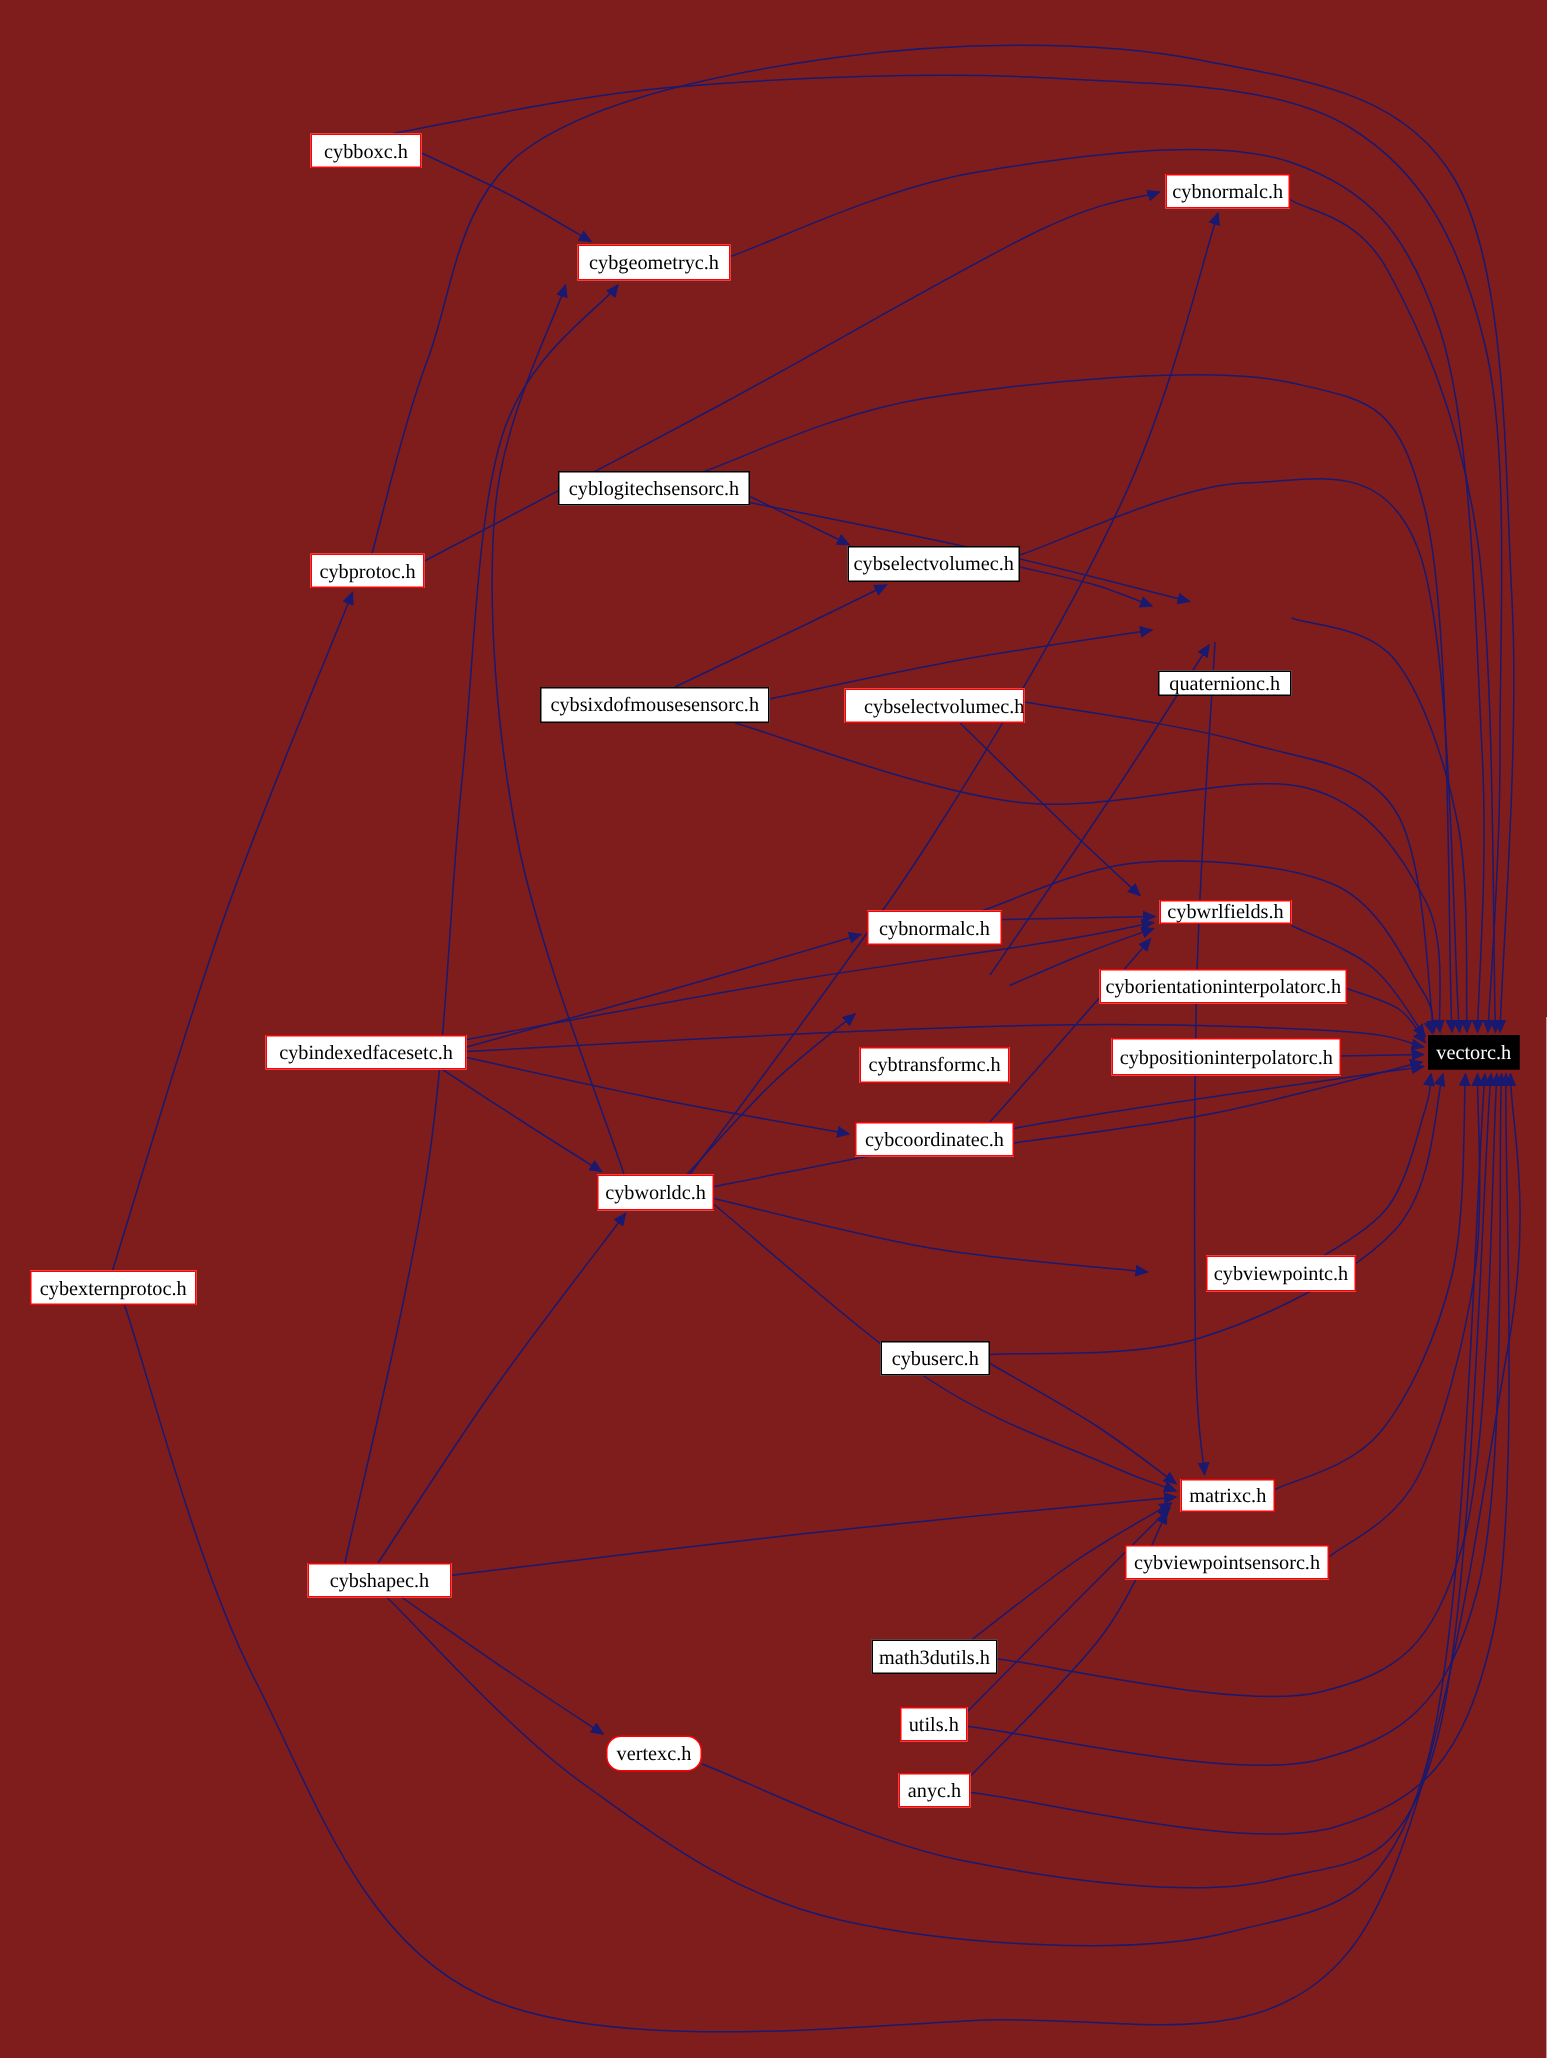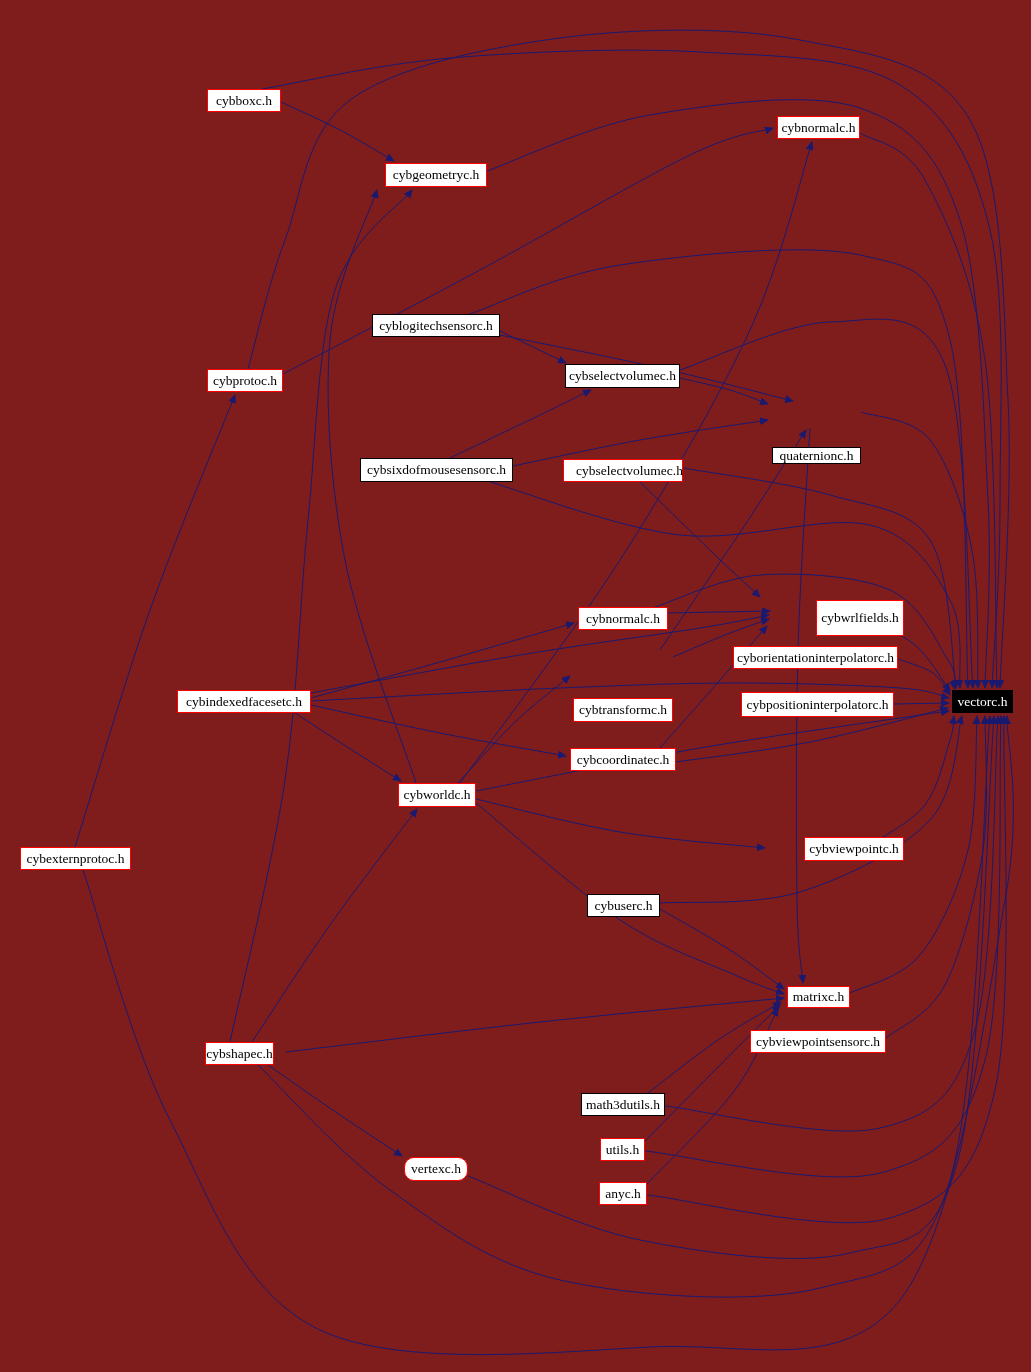--- a/index.html
+++ b/index.html
@@ -87,32 +87,32 @@
       <div class="node red" style="left: 207px; top: 89px; width: 74px; height: 23px;">cybboxc.h</div>
       <div class="node red" style="left: 777px; top: 116px; width: 83px; height: 23px;">cybnormalc.h</div>
       <div class="node red" style="left: 385px; top: 163px; width: 102px; height: 24px;">cybgeometryc.h</div>
       <div class="node black" style="left: 372px; top: 314px; width: 128px; height: 23px;">cyblogitechsensorc.h</div>
       <div class="node black" style="left: 565px; top: 364px; width: 115px; height: 24px;">cybselectvolumec.h</div>
       <div class="node red" style="left: 207px; top: 369px; width: 76px; height: 23px;">cybprotoc.h</div>
       <div class="node black" style="left: 772px; top: 403px; width: 89px; height: 17px; margin-top: 44px;">quaternionc.h</div>
       <div class="node black" style="left: 360px; top: 458px; width: 153px; height: 24px;">cybsixdofmousesensorc.h</div>
       <div class="node red" style="left: 563px; top: 459px; width: 120px; height: 23px; padding-left: 13px;">cybselectvolumec.h</div>
       <div class="node red" style="left: 578px; top: 607px; width: 90px; height: 23px;">cybnormalc.h</div>
-      <div class="node red" style="left: 816px; top: 600px; width: 88px; height: 36px; text-align: right;">cybwrlfields.h</div>
+      <div class="node red" style="left: 773px; top: 600px; width: 88px; height: 16px; text-align: right;">cybwrlfields.h</div>
       <div class="node red" style="left: 573px; top: 650px; width: 100px; height: 24px; margin-top: 48px;">cybtransformc.h</div>
       <div class="node red" style="left: 733px; top: 646px; width: 165px; height: 23px;">cyborientationinterpolatorc.h</div>
       <div class="node red" style="left: 177px; top: 690px; width: 134px; height: 23px;">cybindexedfacesetc.h</div>
       <div class="node red" style="left: 741px; top: 692px; width: 153px; height: 25px;">cybpositioninterpolatorc.h</div>
       <div class="node filled" style="left: 952px; top: 690px; width: 61px; height: 23px;">vectorc.h</div>
       <div class="node red" style="left: 570px; top: 748px; width: 106px; height: 23px;">cybcoordinatec.h</div>
       <div class="node red" style="left: 398px; top: 783px; width: 78px; height: 24px; text-align: center;">cybworldc.h</div>
       <div class="node red" style="left: 768px; top: 837px; width: 100px; height: 24px; margin-left: 36px;">cybviewpointc.h</div>
       <div class="node red" style="left: 20px; top: 847px; width: 111px; height: 23px;">cybexternprotoc.h</div>
       <div class="node black" style="left: 587px; top: 894px; width: 73px; height: 23px;">cybuserc.h</div>
       <div class="node red" style="left: 787px; top: 986px; width: 63px; height: 22px;">matrixc.h</div>
       <div class="node red" style="left: 750px; top: 1030px; width: 136px; height: 23px;">cybviewpointsensorc.h</div>
-      <div class="node red" style="left: 205px; top: 1042px; width: 69px; height: 23px;">cybshapec.h</div>
+      <div class="node red" style="left: 205px; top: 1042px; width: 96px; height: 23px;">cybshapec.h</div>
       <div class="node black" style="left: 581px; top: 1093px; width: 84px; height: 23px;">math3dutils.h</div>
       <div class="node red" style="left: 600px; top: 1138px; width: 45px; height: 23px;">utils.h</div>
       <div class="node red" style="left: 404px; top: 1157px; width: 64px; height: 24px; border-radius: 10px;">vertexc.h</div>
       <div class="node red" style="left: 599px; top: 1182px; width: 48px; height: 23px;">anyc.h</div>
     </div>
 </div>
 
 </body></html>

